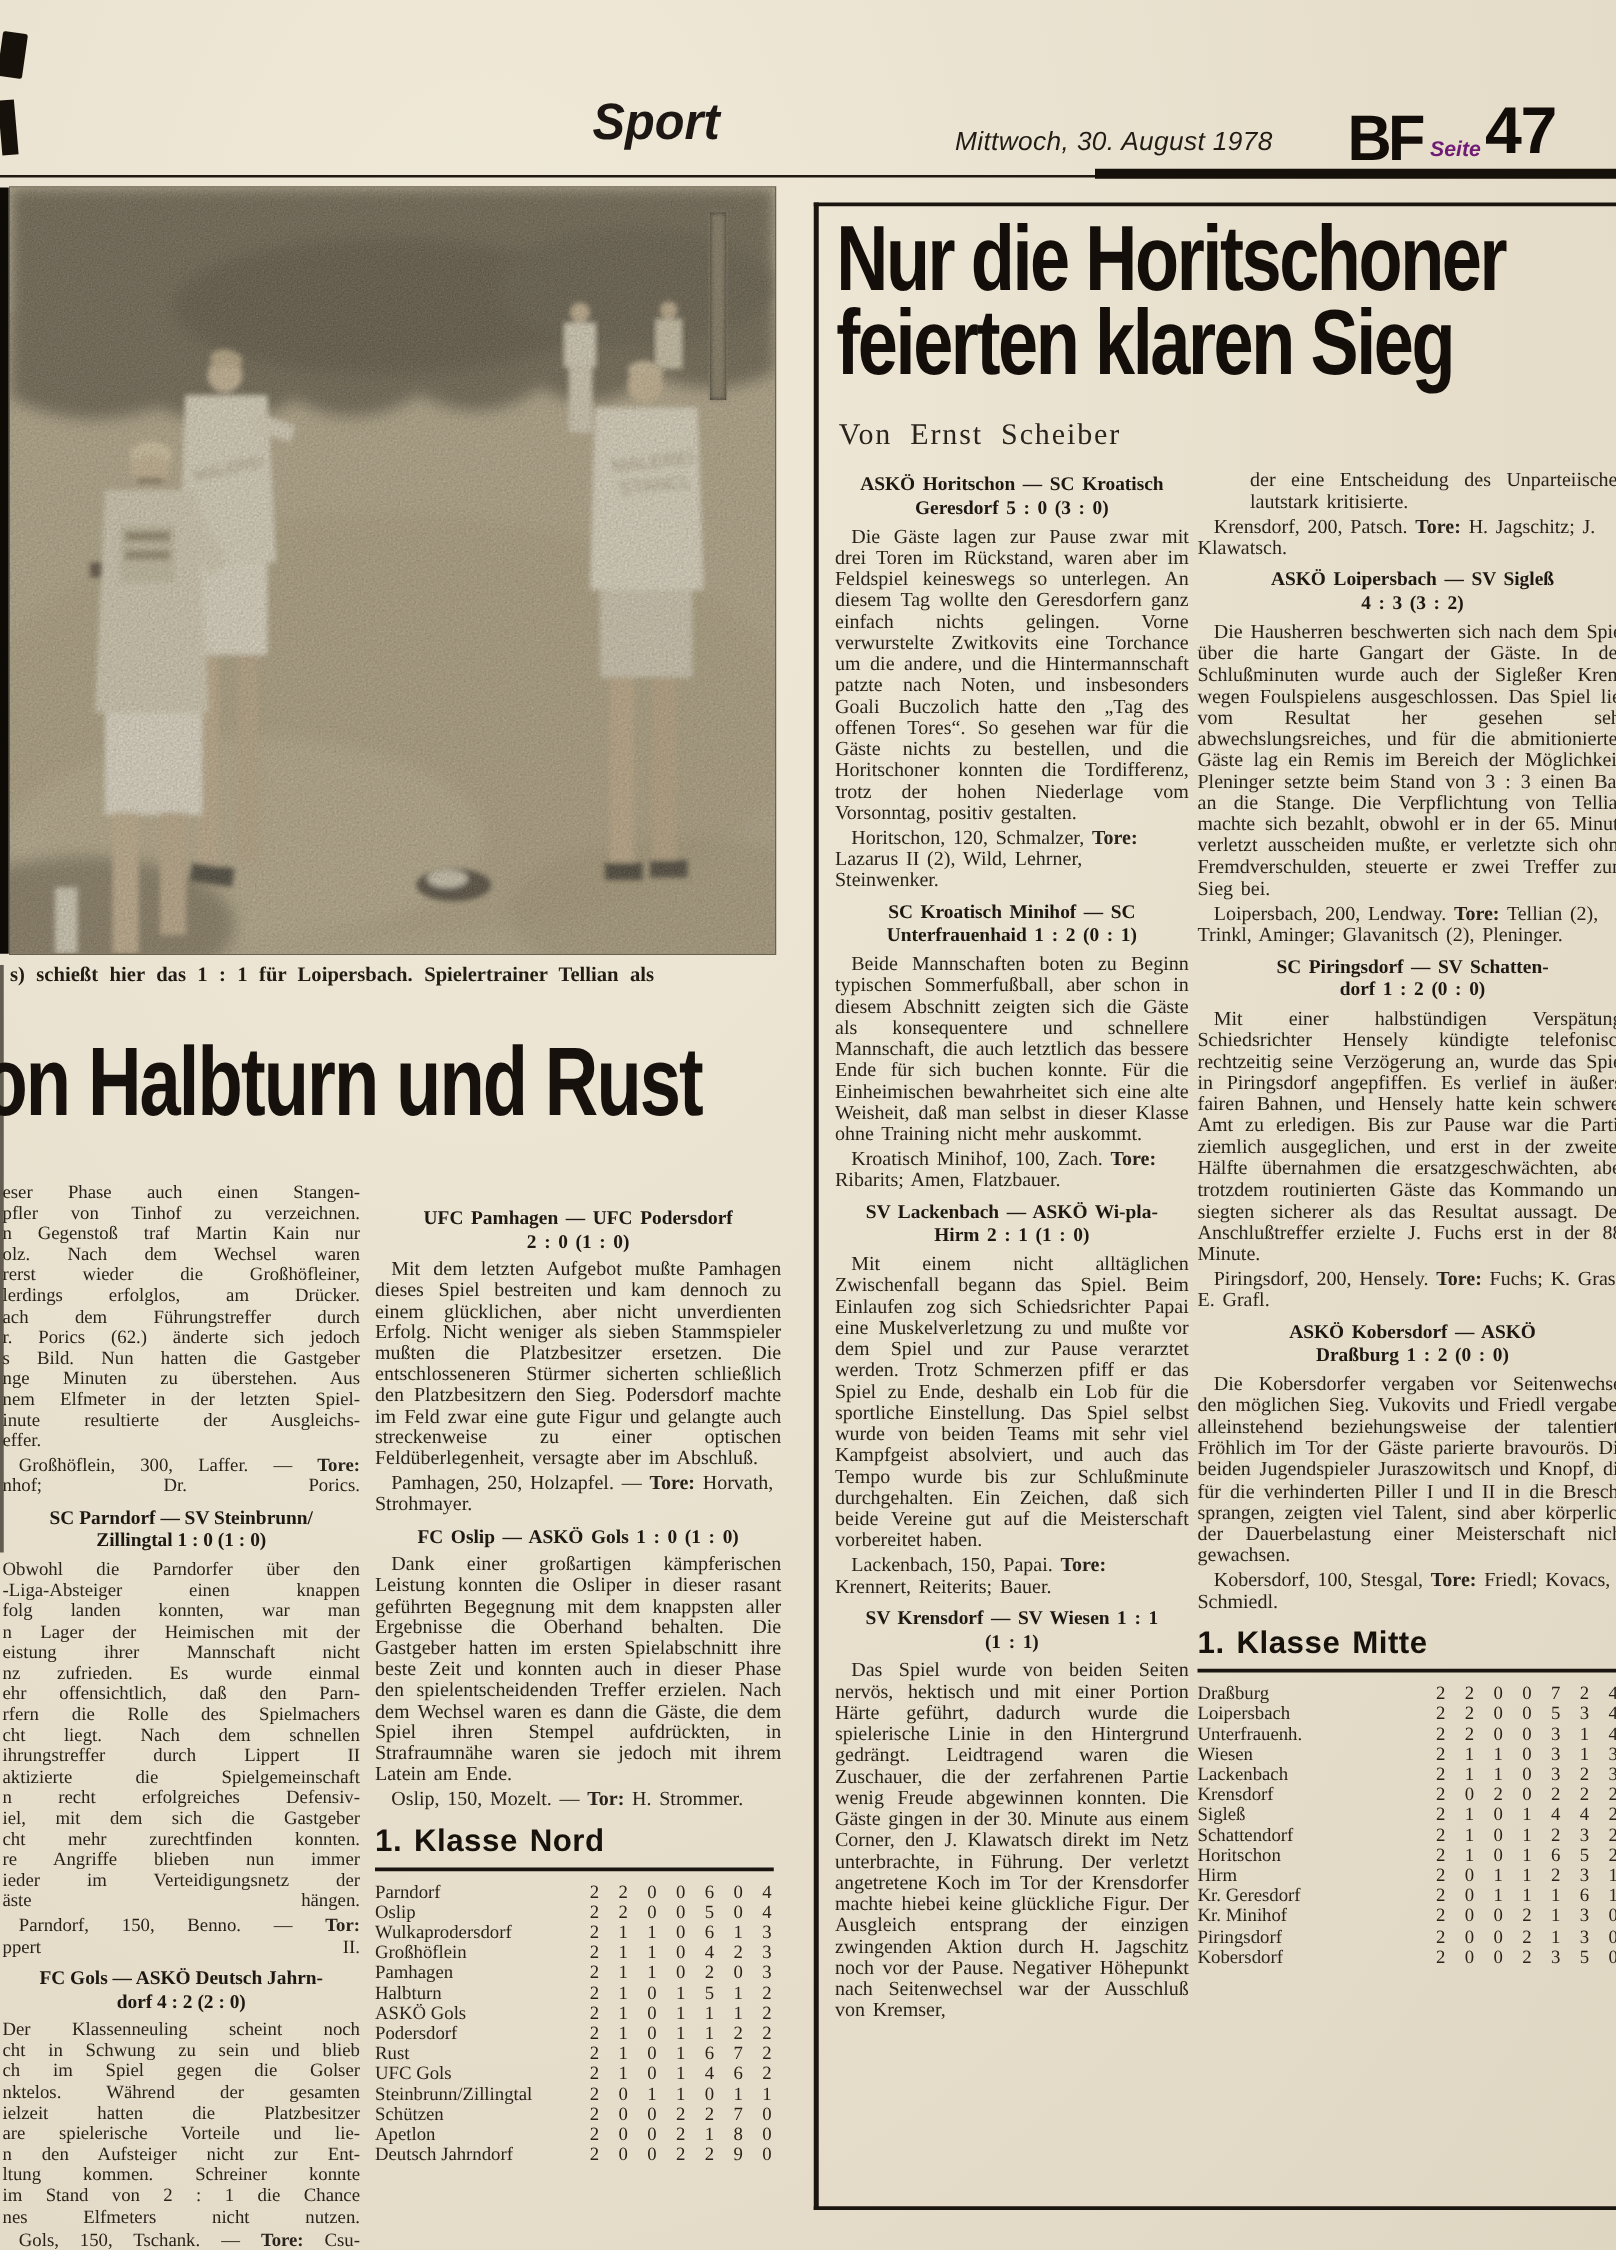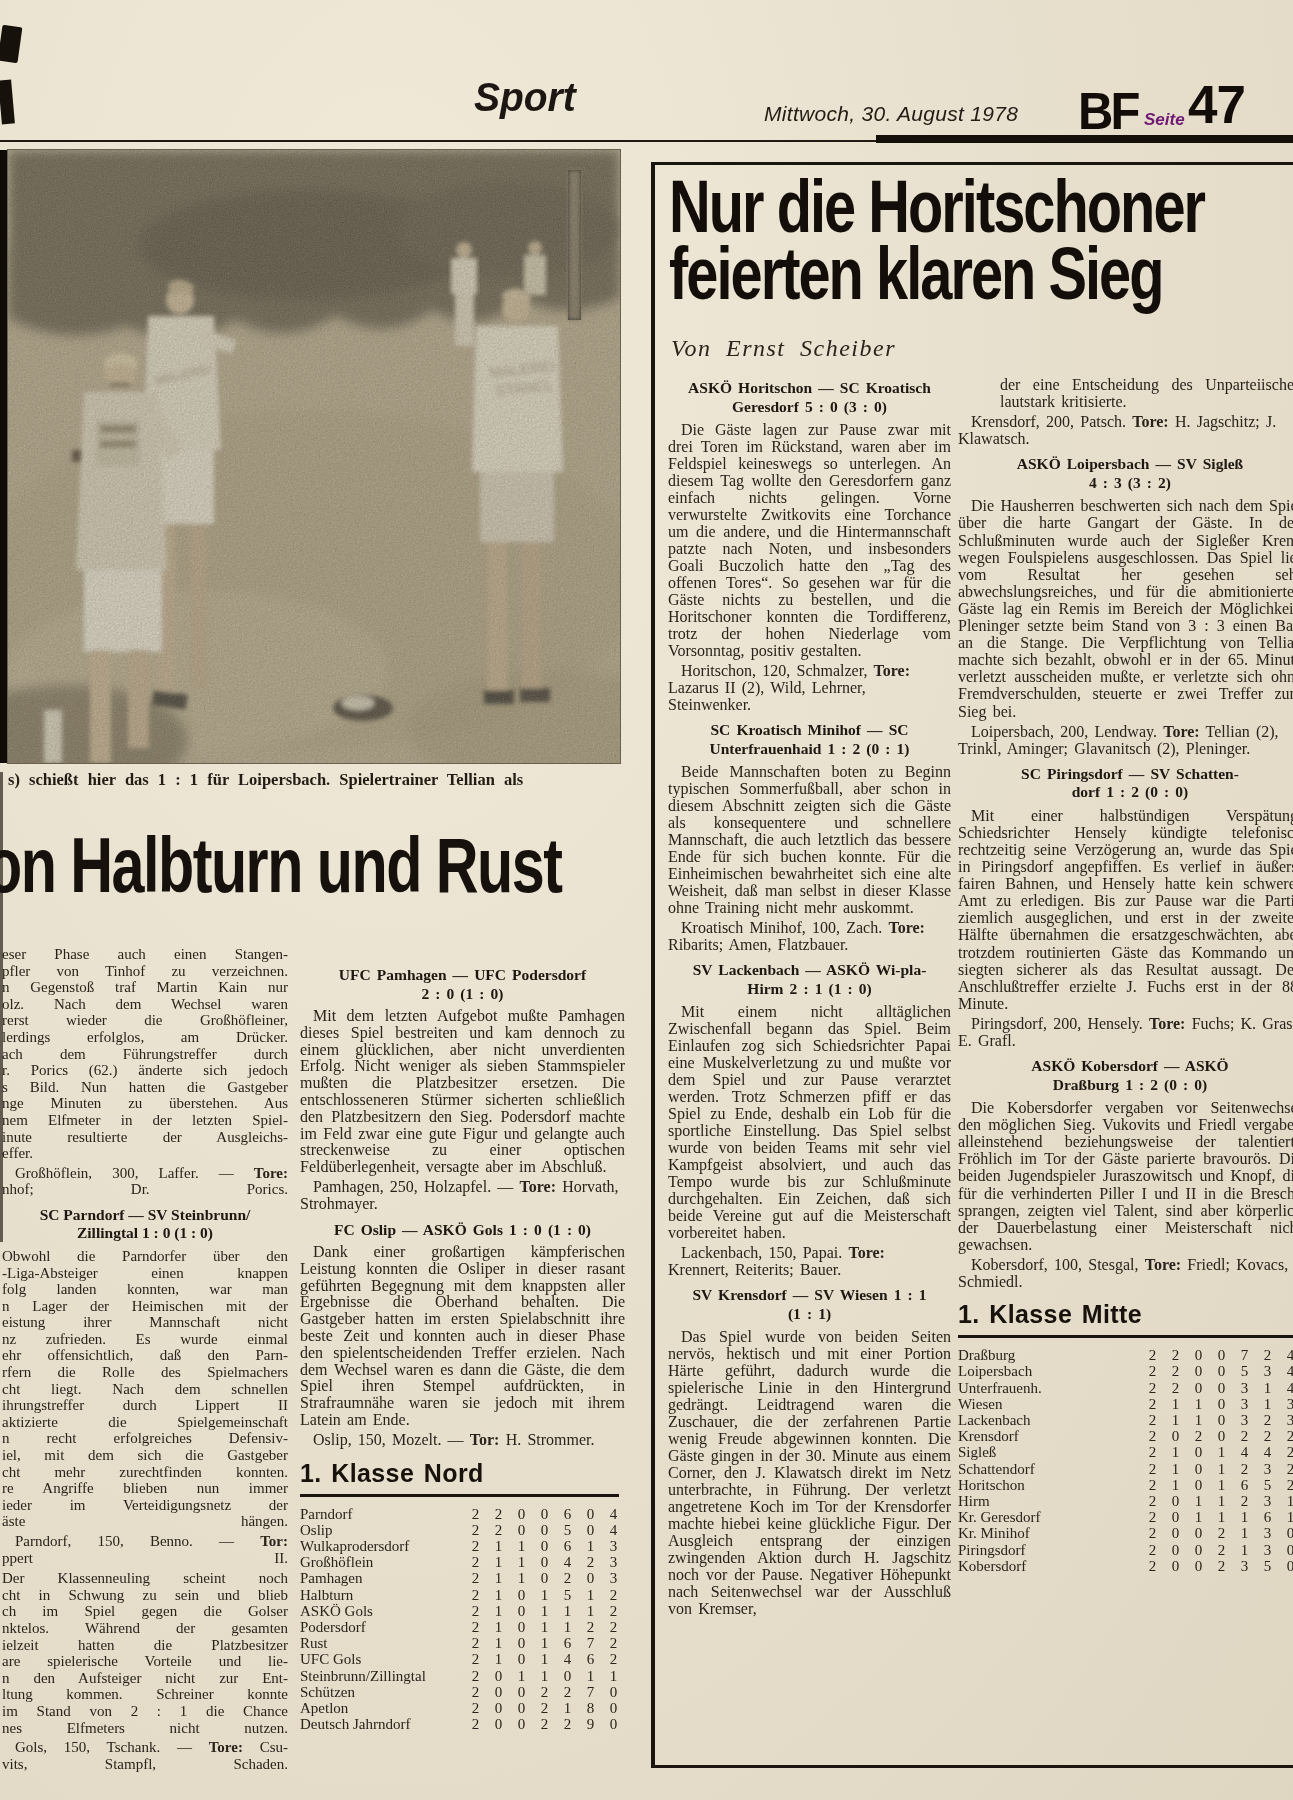--- a/index.html
+++ b/index.html
@@ -59,21 +59,21 @@
   .tnum{width:23px;text-align:center;}
   
   .right-box{position:absolute;left:651px;top:162px;width:655px;height:1606px;
     border-left:4px solid #1b1510;border-top:3px solid #1b1510;
     border-right:2px solid #2a2319;border-bottom:3px solid #1b1510;overflow:hidden;}
   .rh{position:absolute;left:14px;top:8px;}
   .rh-line{font:700 74px "Liberation Sans", sans-serif;letter-spacing:-2.5px;
     line-height:67px;white-space:nowrap;color:#130e09;
     transform:scaleX(.78);transform-origin:0 0;}
   .byline{position:absolute;left:16px;top:170px;font-size:24px;letter-spacing:1.5px;
-    word-spacing:7px;color:#2a241c;font-style:italic;}
+    word-spacing:7px;color:#2a241c;}
   .rcol{position:absolute;font-size:16px;line-height:17px;word-spacing:2.2px;color:#29231b;}
   .rcol1{left:13px;top:214px;width:283px;font-family:Liberation Serif, serif;}
   .rcol2{left:303px;top:211px;width:344px;line-height:17.1px;}
   .rcol .match-head{font-size:15.5px;}
   b{font-weight:700;}
 </style>
 </head>
 <body>
 
 <div class="tint" data-name="paper-texture"></div>
@@ -208,20 +208,22 @@
 ihrungstreffer durch Lippert II
 aktizierte die Spielgemeinschaft
 n recht erfolgreiches Defensiv-
 iel, mit dem sich die Gastgeber
 cht mehr zurechtfinden konnten.
 re Angriffe blieben nun immer
 ieder im Verteidigungsnetz der
 äste hängen.</p>
   <p class="stats lines" data-name="match-stats"><span data-name="stats-text">Parndorf, 150, Benno. — </span><b data-name="stats-label">Tor:</b><span style="white-space:pre-line" data-name="stats-text">
 ppert II.</span></p>
+  <h3 class="match-head" data-name="match-heading">FC Gols — ASKÖ Deutsch Jahrn-
+dorf 4 : 2 (2 : 0)</h3>
   <p class="lines" data-name="article-paragraph">Der Klassenneuling scheint noch
 cht in Schwung zu sein und blieb
 ch im Spiel gegen die Golser
 nktelos. Während der gesamten
 ielzeit hatten die Platzbesitzer
 are spielerische Vorteile und lie-
 n den Aufsteiger nicht zur Ent-
 ltung kommen. Schreiner konnte
 im Stand von 2 : 1 die Chance
 nes Elfmeters nicht nutzen.</p>

